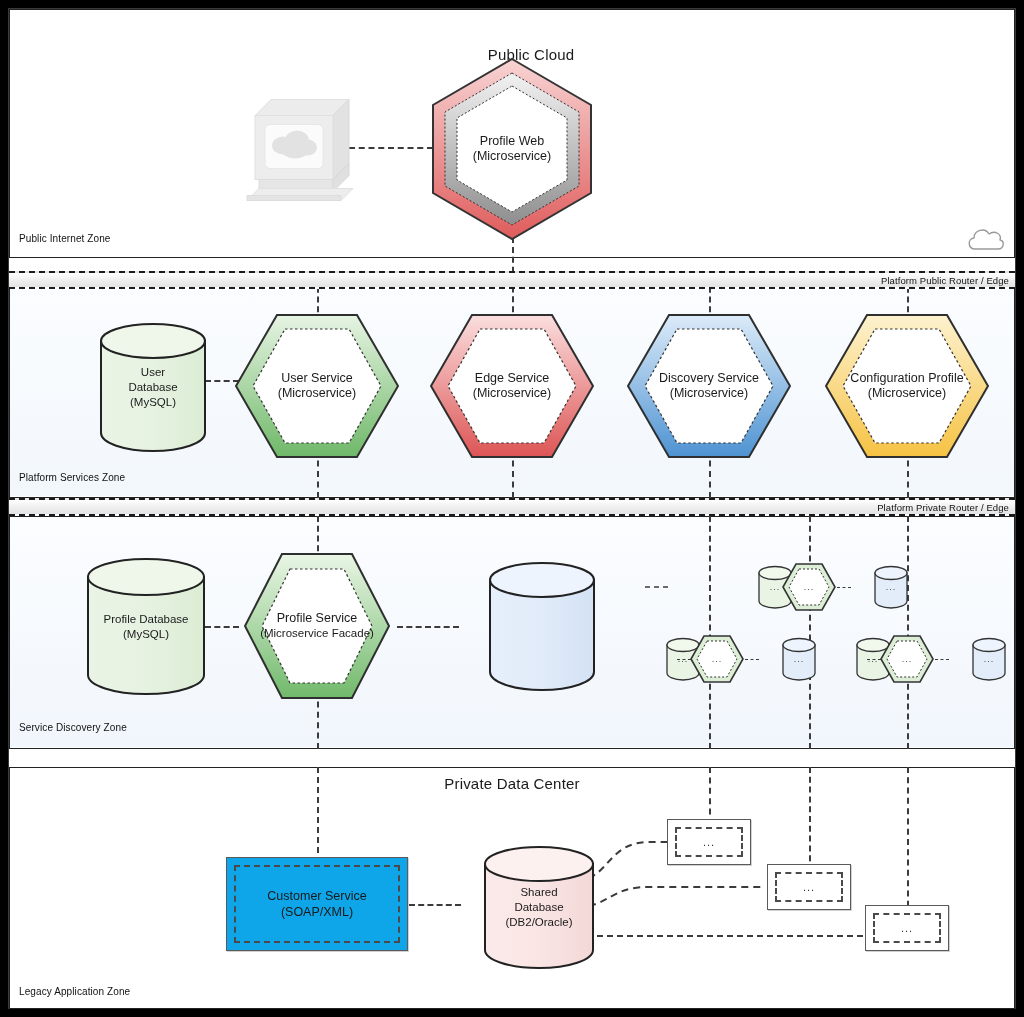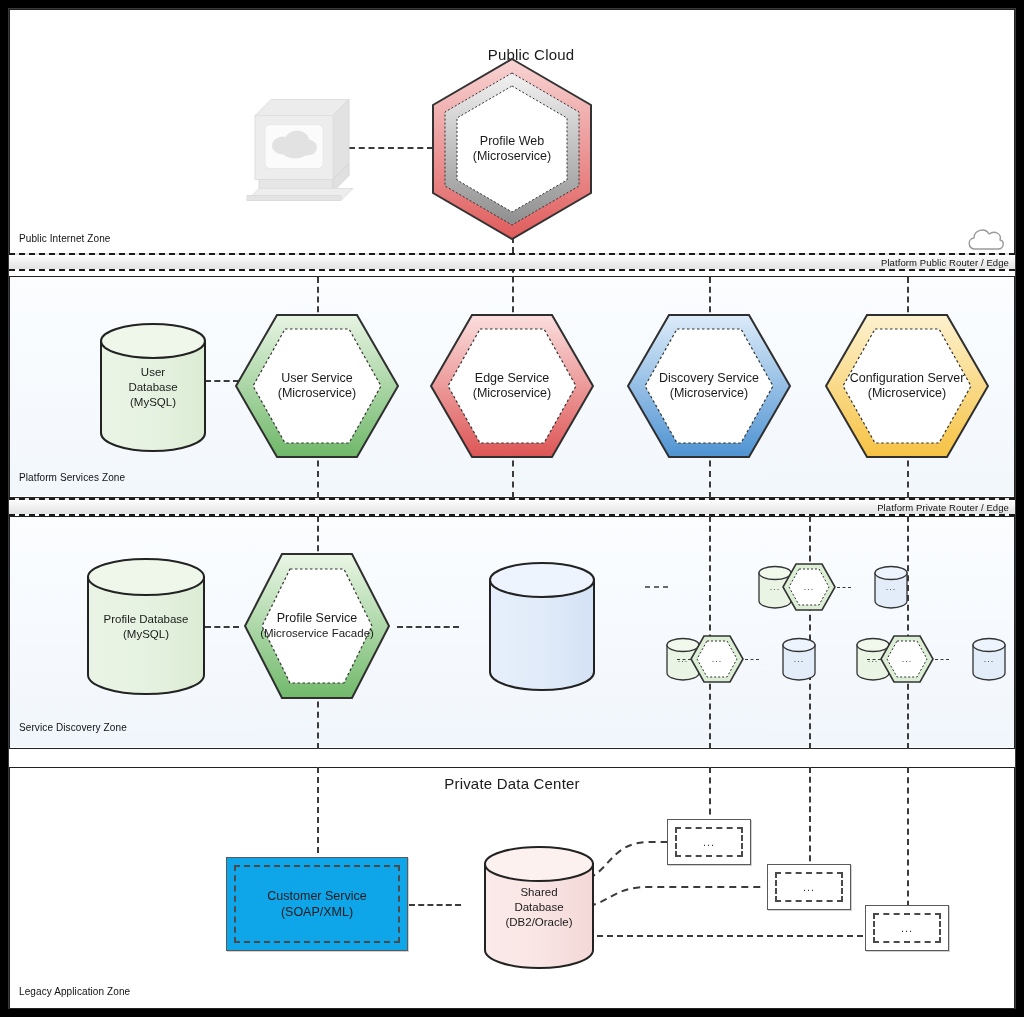--- a/index.html
+++ b/index.html
@@ -17,21 +17,21 @@
   .zone-discovery{top:508px;  height:230px; background:linear-gradient(180deg,#fbfdff 0%,#f1f6fc 100%);}
   .zone-legacy   {top:762px;  height:238px; background:#ffffff;}
 
   .zone-border{position:absolute;left:0;right:0;box-sizing:border-box;border:1px solid #222;pointer-events:none;}
 
   
   .band{position:absolute;left:0;right:0;height:18px;box-sizing:border-box;
         border-top:2px dashed #1b1b1b;border-bottom:2px dashed #1b1b1b;}
   .band-grey{background:linear-gradient(180deg,#ffffff 0%,#eeeeee 55%,#e3e3e3 100%);}
   .band-blue{background:linear-gradient(180deg,#f2f6fd 0%,#dee8f8 60%,#d3e0f5 100%);}
-  .band-pub {top:244px;padding-left:8px;}
+  .band-pub {top:262px;padding-left:8px;}
   .band-priv{top:489px;}
   .band-leg {top:740px;}
   .band-label{position:absolute;right:6px;top:50%;transform:translateY(-50%);
               font-size:9.5px;color:#111;white-space:nowrap;letter-spacing:.1px;}
 
   .zone-label{position:absolute;font-size:10px;color:#111;letter-spacing:.1px;}
 
   .zone-title{position:absolute;font-size:15px;color:#1a1a1a;letter-spacing:.2px;
               transform:translateX(-50%);white-space:nowrap;}
 
@@ -243,21 +243,21 @@
         <defs>
             <linearGradient id="gYel1" x1="0" y1="0" x2="0" y2="1">
           <stop offset="0%" stop-color="#fdf2cf"></stop>
               <stop offset="100%" stop-color="#f6c243"></stop>
             </linearGradient>
           </defs>
         <polygon points="45,3 125,3 166,74 125,145 45,145 4,74" fill="url(#gYel1)" stroke="#2f2f2f" stroke-width="2"></polygon>
         <polygon points="53,17 117,17 149,74 117,131 53,131 21,74" fill="#ffffff" stroke="#333" stroke-width="1.2" stroke-dasharray="2.5,2.5"></polygon>
       </svg>
       <div class="label">
-        <span>Configuration Server</span>
+        <span>Configuration Profile</span>
         <span class="sub">(Microservice)</span>
       </div>
     </div>
 
     <div class="hex" style="left:308px;top:617px;width:150px;height:150px;">
       <svg width="150" height="150" viewBox="0 0 150 150">
         <defs>
             <linearGradient id="gGreen2" x1="0" y1="0" x2="0" y2="1">
           <stop offset="0%" stop-color="#eaf6e6"></stop>
               <stop offset="100%" stop-color="#71b96b"></stop>

